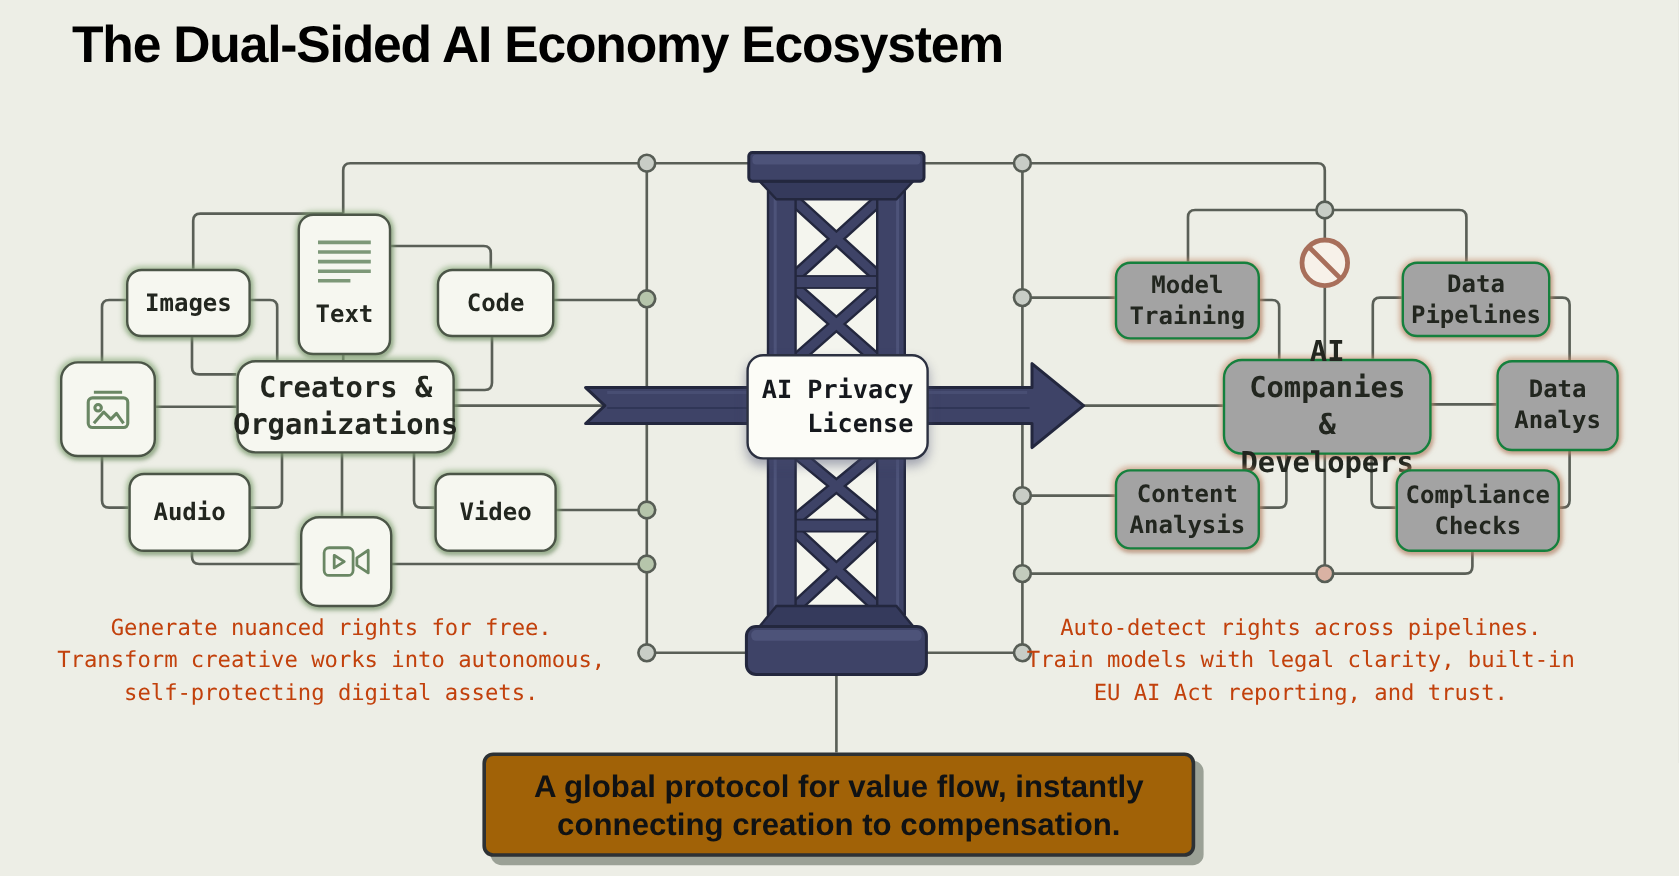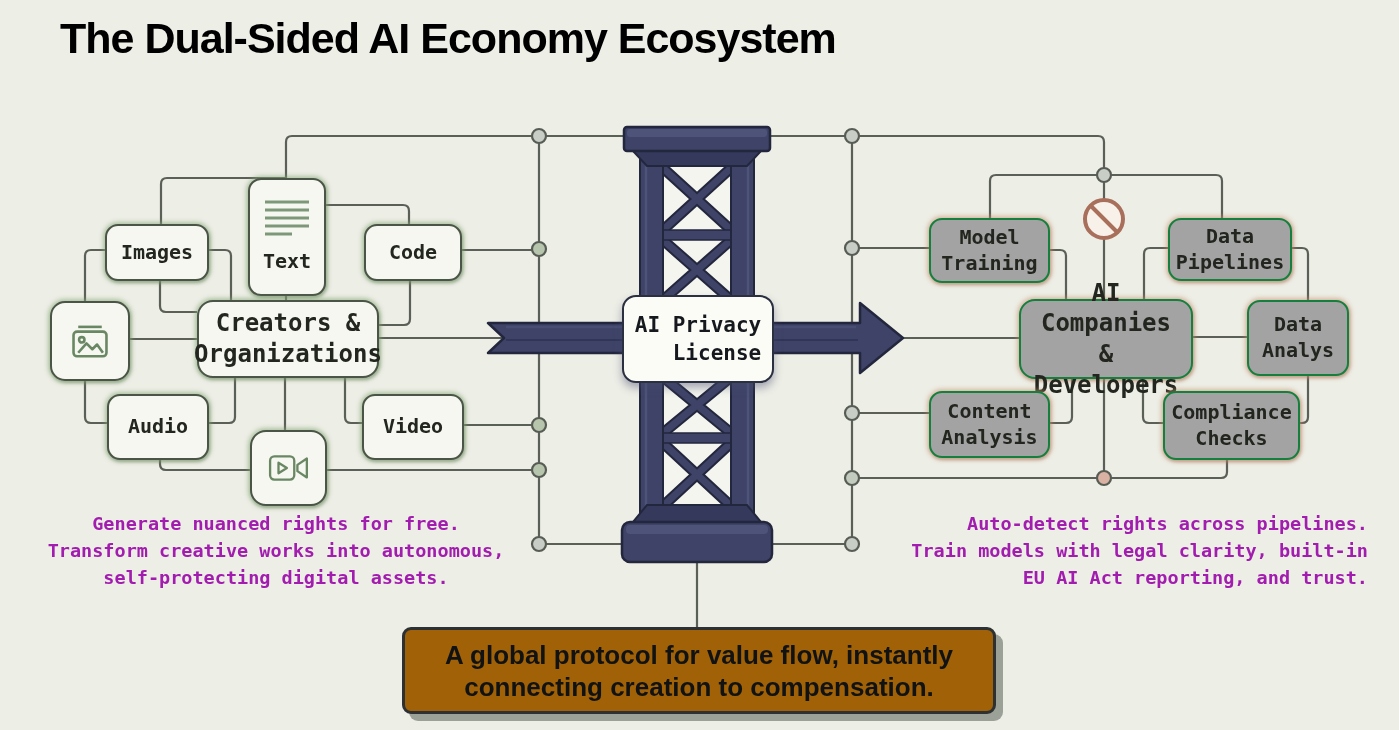--- a/index.html
+++ b/index.html
@@ -25,21 +25,21 @@
     box-shadow:0 0 4px 2px rgba(196,140,110,.55),1px 2px 3px rgba(140,105,85,.4);}
   .hub{border-radius:16px;font-size:24px;}
   #license-box{
     position:absolute;z-index:6;display:flex;align-items:center;justify-content:center;
     text-align:right;background:#fcfcf7;border:2.5px solid #2b3040;border-radius:14px;
     box-shadow:0 5px 9px rgba(70,75,110,.45);
     font-weight:700;font-size:21px;line-height:1.35;color:#15181d;
   }
   .desc{
     position:absolute;z-index:4;text-align:center;
-    font-weight:700;font-size:18.5px;line-height:27px;color:#a21caf;
+    font-weight:400;font-size:18.5px;line-height:27px;color:#c2410c;
   }
   #caption-box{
     position:absolute;z-index:6;display:flex;align-items:center;justify-content:center;
     text-align:center;background:#a16207;border:3px solid #2d3134;border-radius:9px;
     box-shadow:7px 7px 0 #9ba196;
     font-family:"Liberation Sans",sans-serif;font-weight:700;
     font-size:26px;line-height:32px;color:#101214;
   }
   .icon-svg{display:block;}
 </style>
@@ -236,17 +236,17 @@
   <div class="rbox" style="left:1163px;top:391px;width:133px;height:65px;">
     <span class="multiline">Compliance
 Checks</span>
   </div>
 
   <div class="rbox" style="left:929px;top:391px;width:117px;height:63px;">
     <span class="multiline">Content
 Analysis</span>
   </div>
 
-  <div class="desc multiline" style="left:872px;top:510px;width:496px;text-align:right;">Auto-detect rights across pipelines.
+  <div class="desc multiline" style="left:836px;top:510px;width:496px;">Auto-detect rights across pipelines.
 Train models with legal clarity, built-in
 EU AI Act reporting, and trust.</div>
 
 </div>
 
 </body></html>

